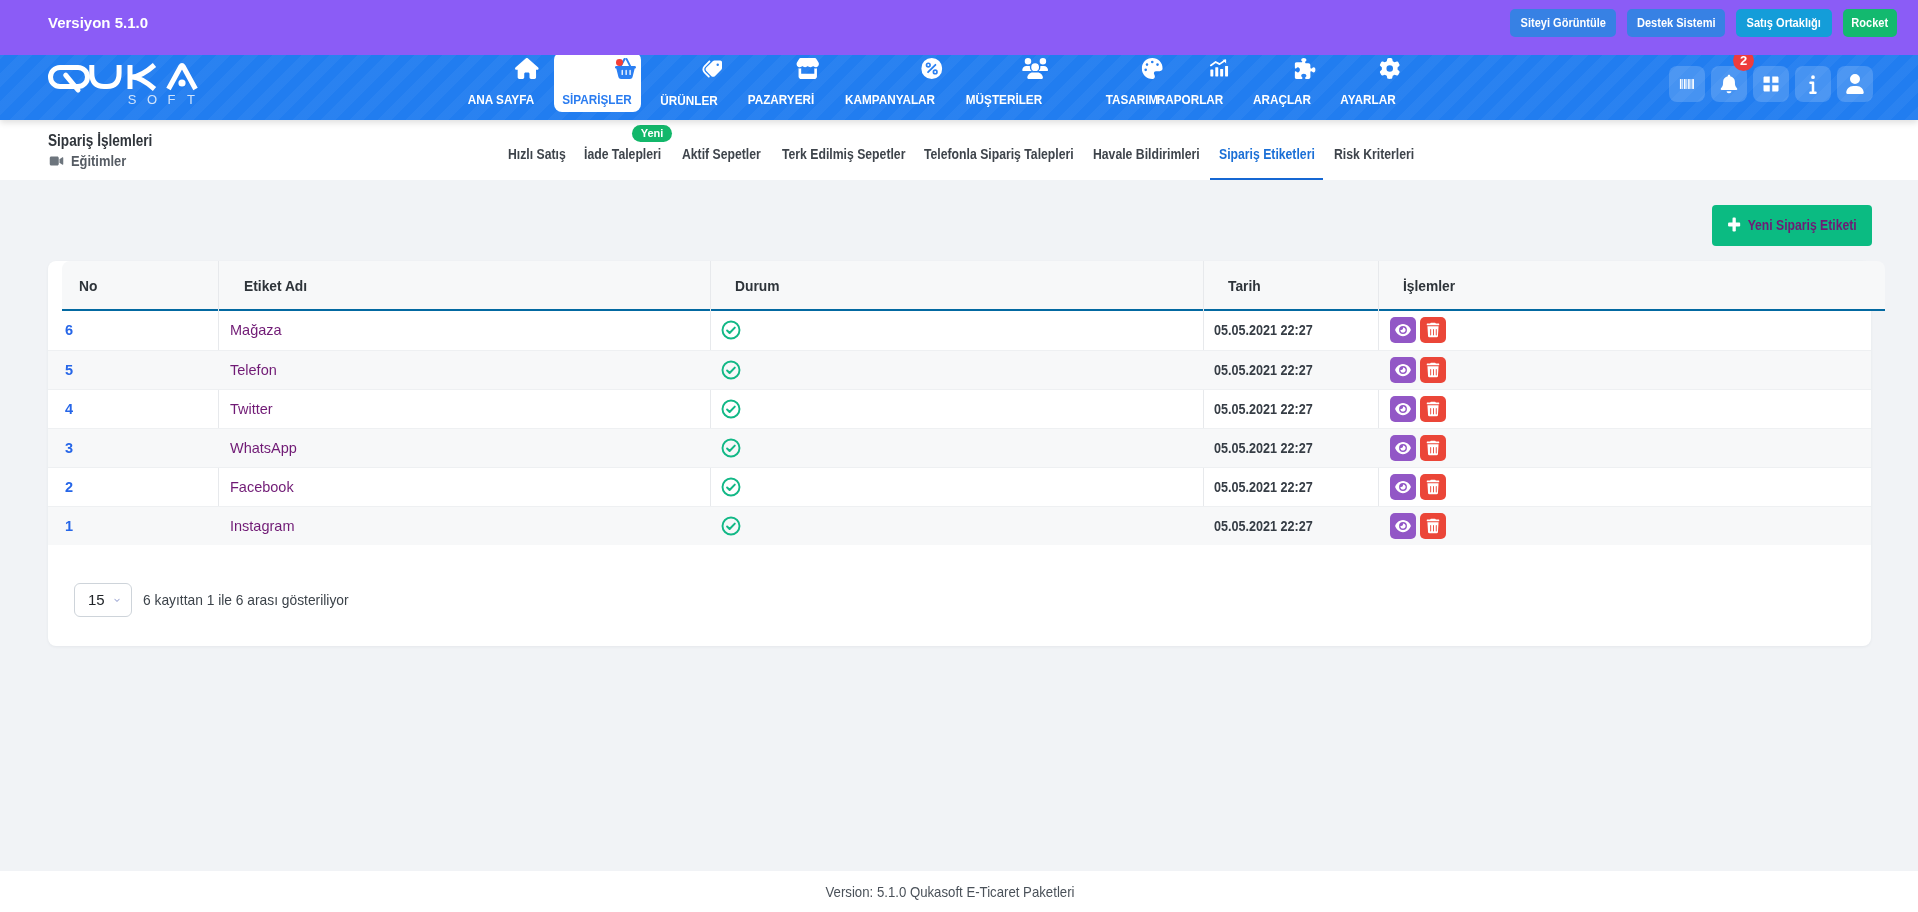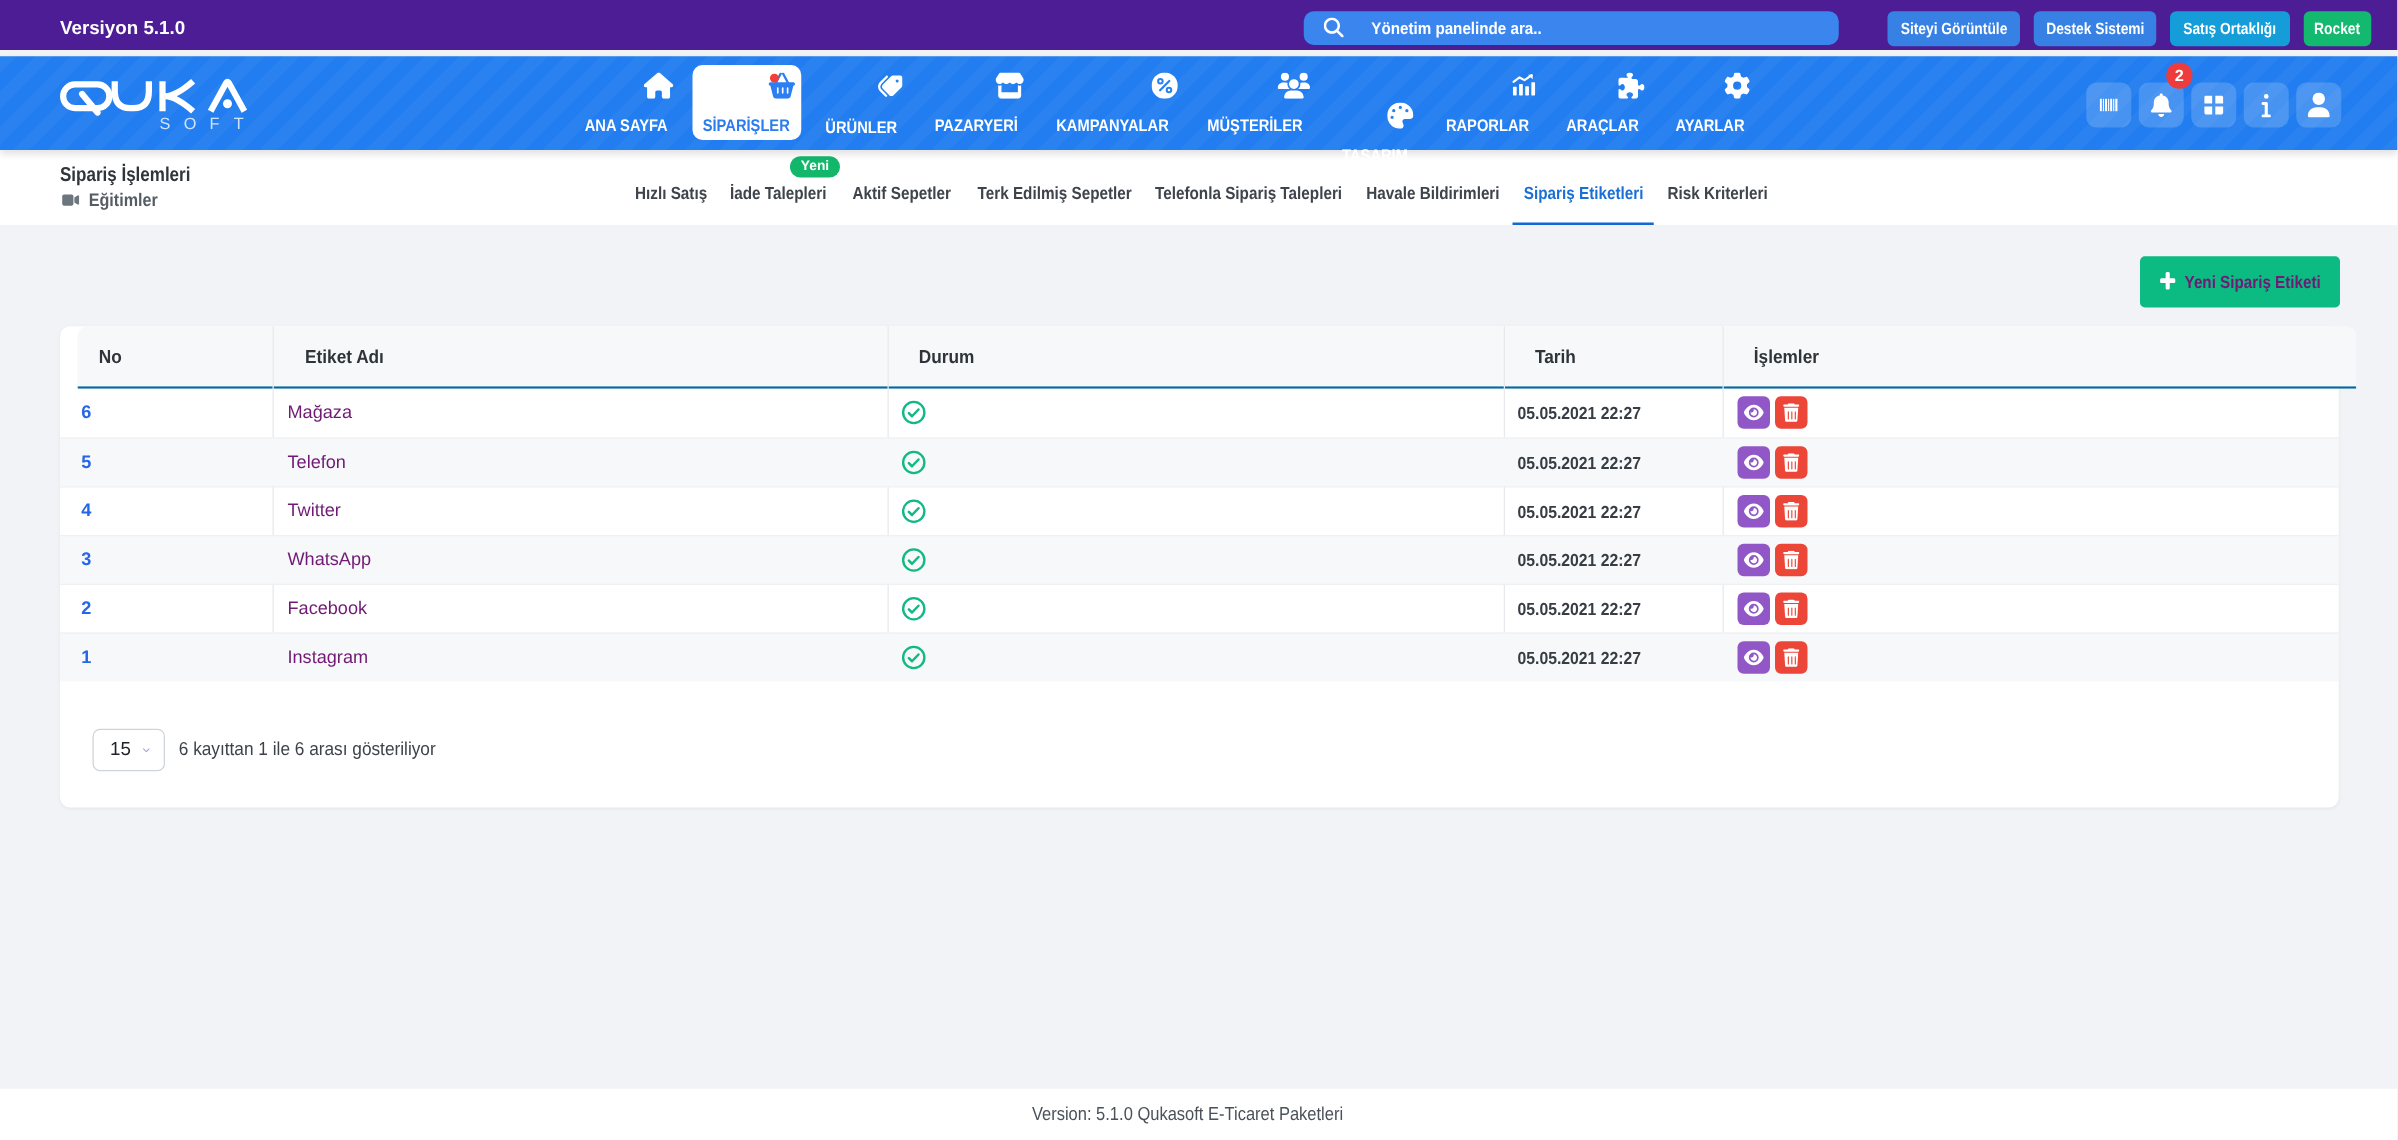--- a/index.html
+++ b/index.html
@@ -1,20 +1,20 @@
 <!DOCTYPE html>
 <html><head>
 <meta charset="utf-8">
 <style>
 * { margin:0; padding:0; box-sizing:border-box; }
 html,body { width:1918px; height:912px; overflow:hidden; }
 body { font-family:"Liberation Sans", sans-serif; background:#f1f3f6; position:relative; }
 
 
-#topbar { position:absolute; left:0; top:0; width:1918px; height:40px; background:#4c1d95; z-index:30; }
+#topbar { position:absolute; left:0; top:0; width:1918px; height:55px; background:#8b5cf6; z-index:30; }
 #version { position:absolute; left:48px; top:0; height:45px; line-height:45px; color:#fff; font-weight:bold; font-size:15px; }
 #tsearch { position:absolute; left:1043px; top:9px; width:428px; height:27px; background:#3b86ee; border-radius:8px; }
 #tsearch svg { position:absolute; left:16px; top:5px; }
 #tsearch span { position:absolute; left:54px; top:0; line-height:27px; color:#fff; font-weight:bold; font-size:13.5px; transform:scaleX(.9); transform-origin:0 50%; }
 .tbtn { position:absolute; top:9px; height:28px; border-radius:5px; color:#fff; font-weight:bold; font-size:13px; text-align:center; line-height:28px;margin-left:28px; }
 .tbtn span { display:inline-block; transform:scaleX(.85); }
 
 
 #nav { position:absolute; left:0; top:45px; width:1918px; height:75px; z-index:20;
   background:repeating-linear-gradient(135deg, rgba(255,255,255,.04) 0 10px, rgba(255,255,255,0) 10px 20px), #217df0;
@@ -76,26 +76,20 @@
       <circle cx="10" cy="10" r="8.5" fill="none" stroke="#12b886" stroke-width="1.9"></circle>
       <path d="M6.1 10.5l2.5 2.5 5.2-5.4" fill="none" stroke="#12b886" stroke-width="2" stroke-linecap="round" stroke-linejoin="round"></path>
     </g>
     <path id="eyei" fill="#fff" d="M288 32c-80.8 0-145.5 36.8-192.6 80.6C48.6 156 17.3 208 2.5 243.7c-3.3 7.9-3.3 16.7 0 24.6C17.3 304 48.6 356 95.4 399.4C142.5 443.2 207.2 480 288 480s145.5-36.8 192.6-80.6c46.8-43.5 78.1-95.4 93-131.1c3.3-7.9 3.3-16.7 0-24.6c-14.9-35.7-46.2-87.7-93-131.1C433.5 68.8 368.8 32 288 32zM144 256a144 144 0 1 1 288 0 144 144 0 1 1 -288 0zm144-64c0 35.3-28.7 64-64 64c-7.1 0-13.9-1.2-20.3-3.3c-5.5-1.8-11.9 1.6-11.7 7.4c.3 6.9 1.3 13.8 3.2 20.7c13.7 51.2 66.4 81.6 117.6 67.9s81.6-66.4 67.9-117.6c-11.1-41.5-47.8-69.4-88.6-71.1c-5.8-.2-9.2 6.1-7.4 11.7c2.1 6.4 3.3 13.2 3.3 20.3z"></path>
     <path id="trashi" fill="#fff" d="M135.2 17.7L128 32H32C14.3 32 0 46.3 0 64S14.3 96 32 96H416c17.7 0 32-14.3 32-32s-14.3-32-32-32H320l-7.2-14.3C307.4 6.8 296.3 0 284.2 0H163.8c-12.1 0-23.2 6.8-28.6 17.7zM416 128H32L53.2 467c1.6 25.3 22.6 45 47.9 45H346.9c25.3 0 46.3-19.7 47.9-45L416 128zm-272 96c8.8 0 16 7.2 16 16V432c0 8.8-7.2 16-16 16s-16-7.2-16-16V240c0-8.8 7.2-16 16-16zm96 0c8.8 0 16 7.2 16 16V432c0 8.8-7.2 16-16 16s-16-7.2-16-16V240c0-8.8 7.2-16 16-16zm96 0c8.8 0 16 7.2 16 16V432c0 8.8-7.2 16-16 16s-16-7.2-16-16V240c0-8.8 7.2-16 16-16z"></path>
   </defs>
 </svg>
 
 <div id="topbar">
   <div id="version">Versiyon 5.1.0</div>
-  <div id="tsearch">
-    <svg width="16" height="16" viewBox="0 0 512 512">
-        <path fill="#fff" d="M416 208c0 45.9-14.9 88.3-40 122.7L502.6 457.4c12.5 12.5 12.5 32.8 0 45.3s-32.8 12.5-45.3 0L330.7 376c-34.4 25.2-76.8 40-122.7 40C93.1 416 0 322.9 0 208S93.1 0 208 0S416 93.1 416 208zM208 352a144 144 0 1 0 0-288 144 144 0 1 0 0 288z"></path>
-      </svg>
-    <span>Yönetim panelinde ara..</span>
-  </div>
   <div class="tbtn" style="left:1482px;width:106px;background:#3781e4;"><span>Siteyi Görüntüle</span></div>
   <div class="tbtn" style="left:1599px;width:98px;background:#3781e4;"><span>Destek Sistemi</span></div>
   <div class="tbtn" style="left:1708px;width:96px;background:#149dd9;"><span>Satış Ortaklığı</span></div>
   <div class="tbtn" style="left:1815px;width:54px;background:#13b96f;"><span>Rocket</span></div>
 </div>
 
 <div id="nav">
   <svg id="logo" style="position:absolute;left:48px;top:13px;" width="152" height="48" viewBox="0 0 152 48">
     <g fill="none" stroke="#fff" stroke-width="5">
       <rect x="2.5" y="9.5" width="37" height="19" rx="9.5"></rect>
@@ -149,21 +143,21 @@
         </g>
       </svg>
     <div class="nt">KAMPANYALAR</div>
   </div>
   <div class="nitem" style="left:1004px;">
     <svg width="26" height="21" viewBox="0 0 640 512">
         <path fill="#fff" d="M144 0a80 80 0 1 1 0 160A80 80 0 1 1 144 0zM512 0a80 80 0 1 1 0 160A80 80 0 1 1 512 0zM0 298.7C0 239.8 47.8 192 106.7 192h42.7c15.9 0 31 3.5 44.6 9.7c-1.3 7.2-1.9 14.7-1.9 22.3c0 38.2 16.8 72.5 43.3 96c-.2 0-.4 0-.7 0H21.3C9.6 320 0 310.4 0 298.7zM405.3 320c-.2 0-.4 0-.7 0c26.6-23.5 43.3-57.8 43.3-96c0-7.6-.7-15-1.9-22.3c13.6-6.3 28.7-9.7 44.6-9.7h42.7C592.2 192 640 239.8 640 298.7c0 11.8-9.6 21.3-21.3 21.3H405.3zM224 224a96 96 0 1 1 192 0 96 96 0 1 1 -192 0zM128 485.3C128 411.7 187.7 352 261.3 352H378.7C452.3 352 512 411.7 512 485.3c0 14.7-11.9 26.7-26.7 26.7H154.7c-14.7 0-26.7-11.9-26.7-26.7z"></path>
       </svg>
     <div class="nt">MÜŞTERİLER</div>
   </div>
-  <div class="nitem" style="left:1100px;margin-top:24px;">
+  <div class="nitem" style="left:1132px;">
     <svg width="21" height="21" viewBox="0 0 512 512">
         <path fill="#fff" d="M512 256c0 .9 0 1.8 0 2.7c-.4 36.5-33.6 61.3-70.1 61.3H344c-26.5 0-48 21.5-48 48c0 3.4 .4 6.7 1 9.9c2.1 10.2 6.5 20 10.8 29.9c6.1 13.8 12.1 27.5 12.1 42c0 31.8-21.6 60.7-53.4 62c-3.5 .1-7 .2-10.6 .2C114.6 512 0 397.4 0 256S114.6 0 256 0S512 114.6 512 256zM128 288a32 32 0 1 0 -64 0 32 32 0 1 0 64 0zm0-96a32 32 0 1 0 0-64 32 32 0 1 0 0 64zM288 96a32 32 0 1 0 -64 0 32 32 0 1 0 64 0zm96 96a32 32 0 1 0 0-64 32 32 0 1 0 0 64z"></path>
       </svg>
     <div class="nt">TASARIM</div>
   </div>
   <div class="nitem" style="left:1190px;">
     <svg width="21" height="21" viewBox="0 0 24 24">
         <g fill="#fff">
           <rect x="3" y="13" width="3.4" height="8" rx="0.6"></rect>
           <rect x="8.6" y="10.5" width="3.4" height="10.5" rx="0.6"></rect>

